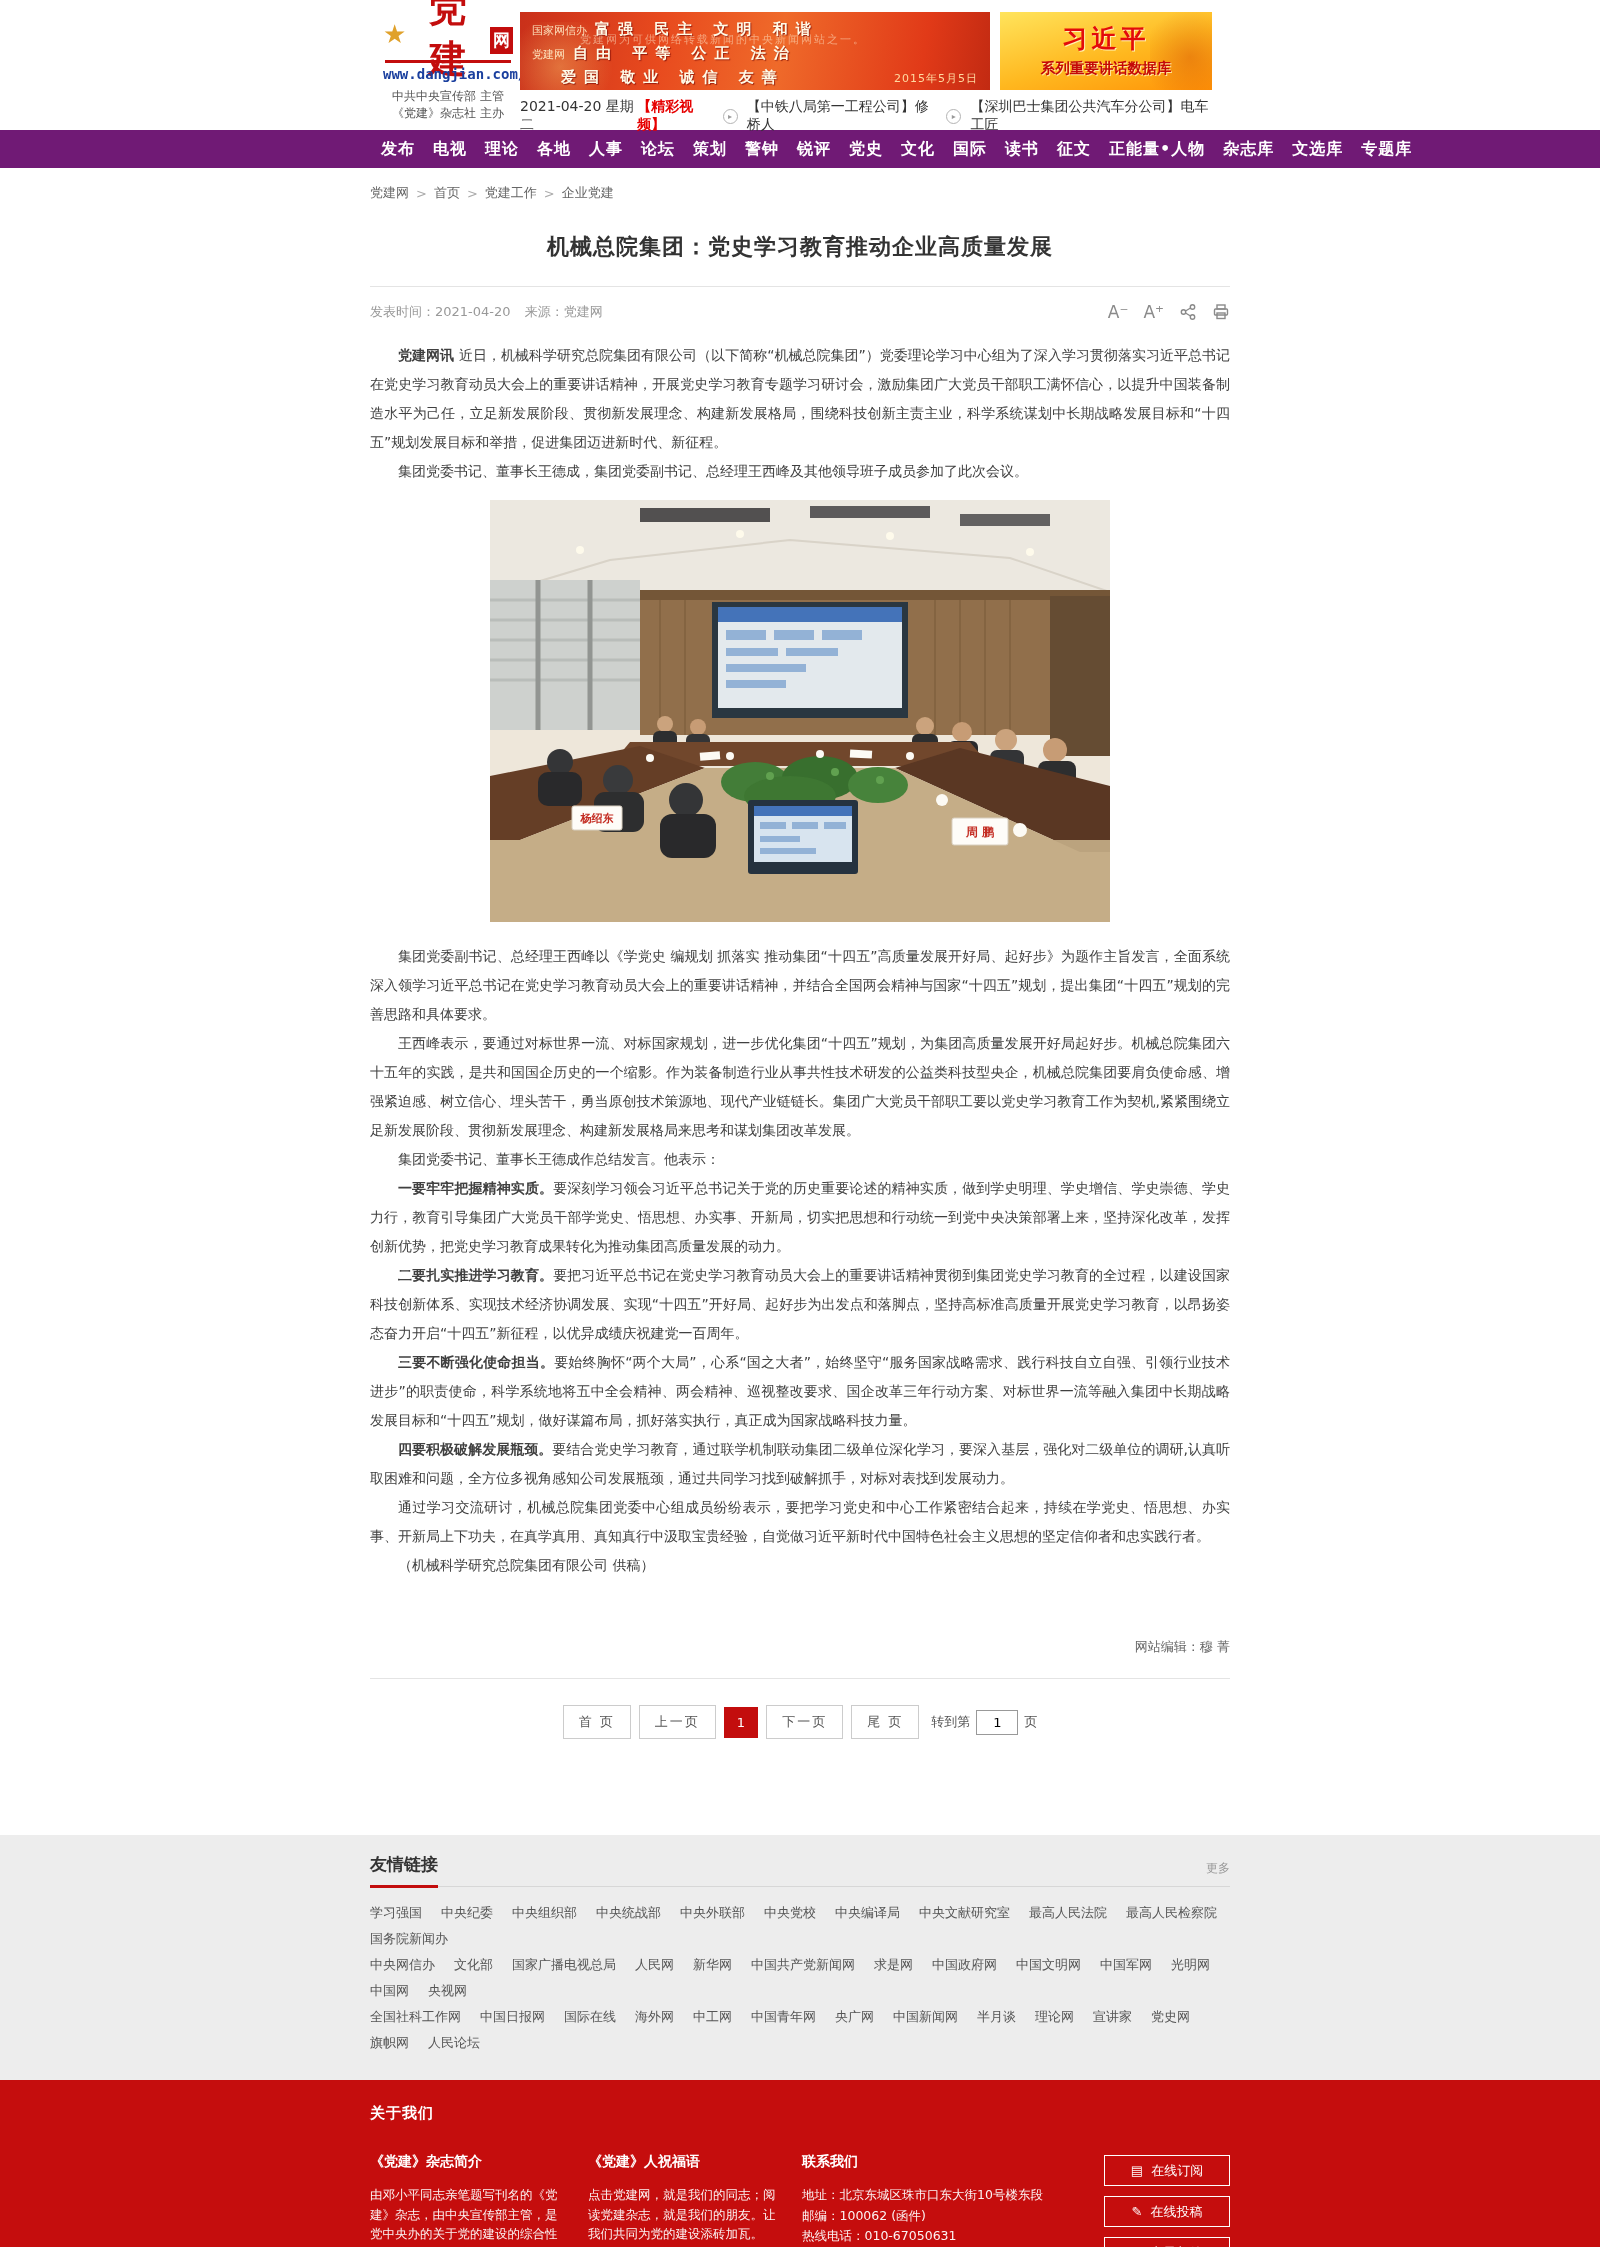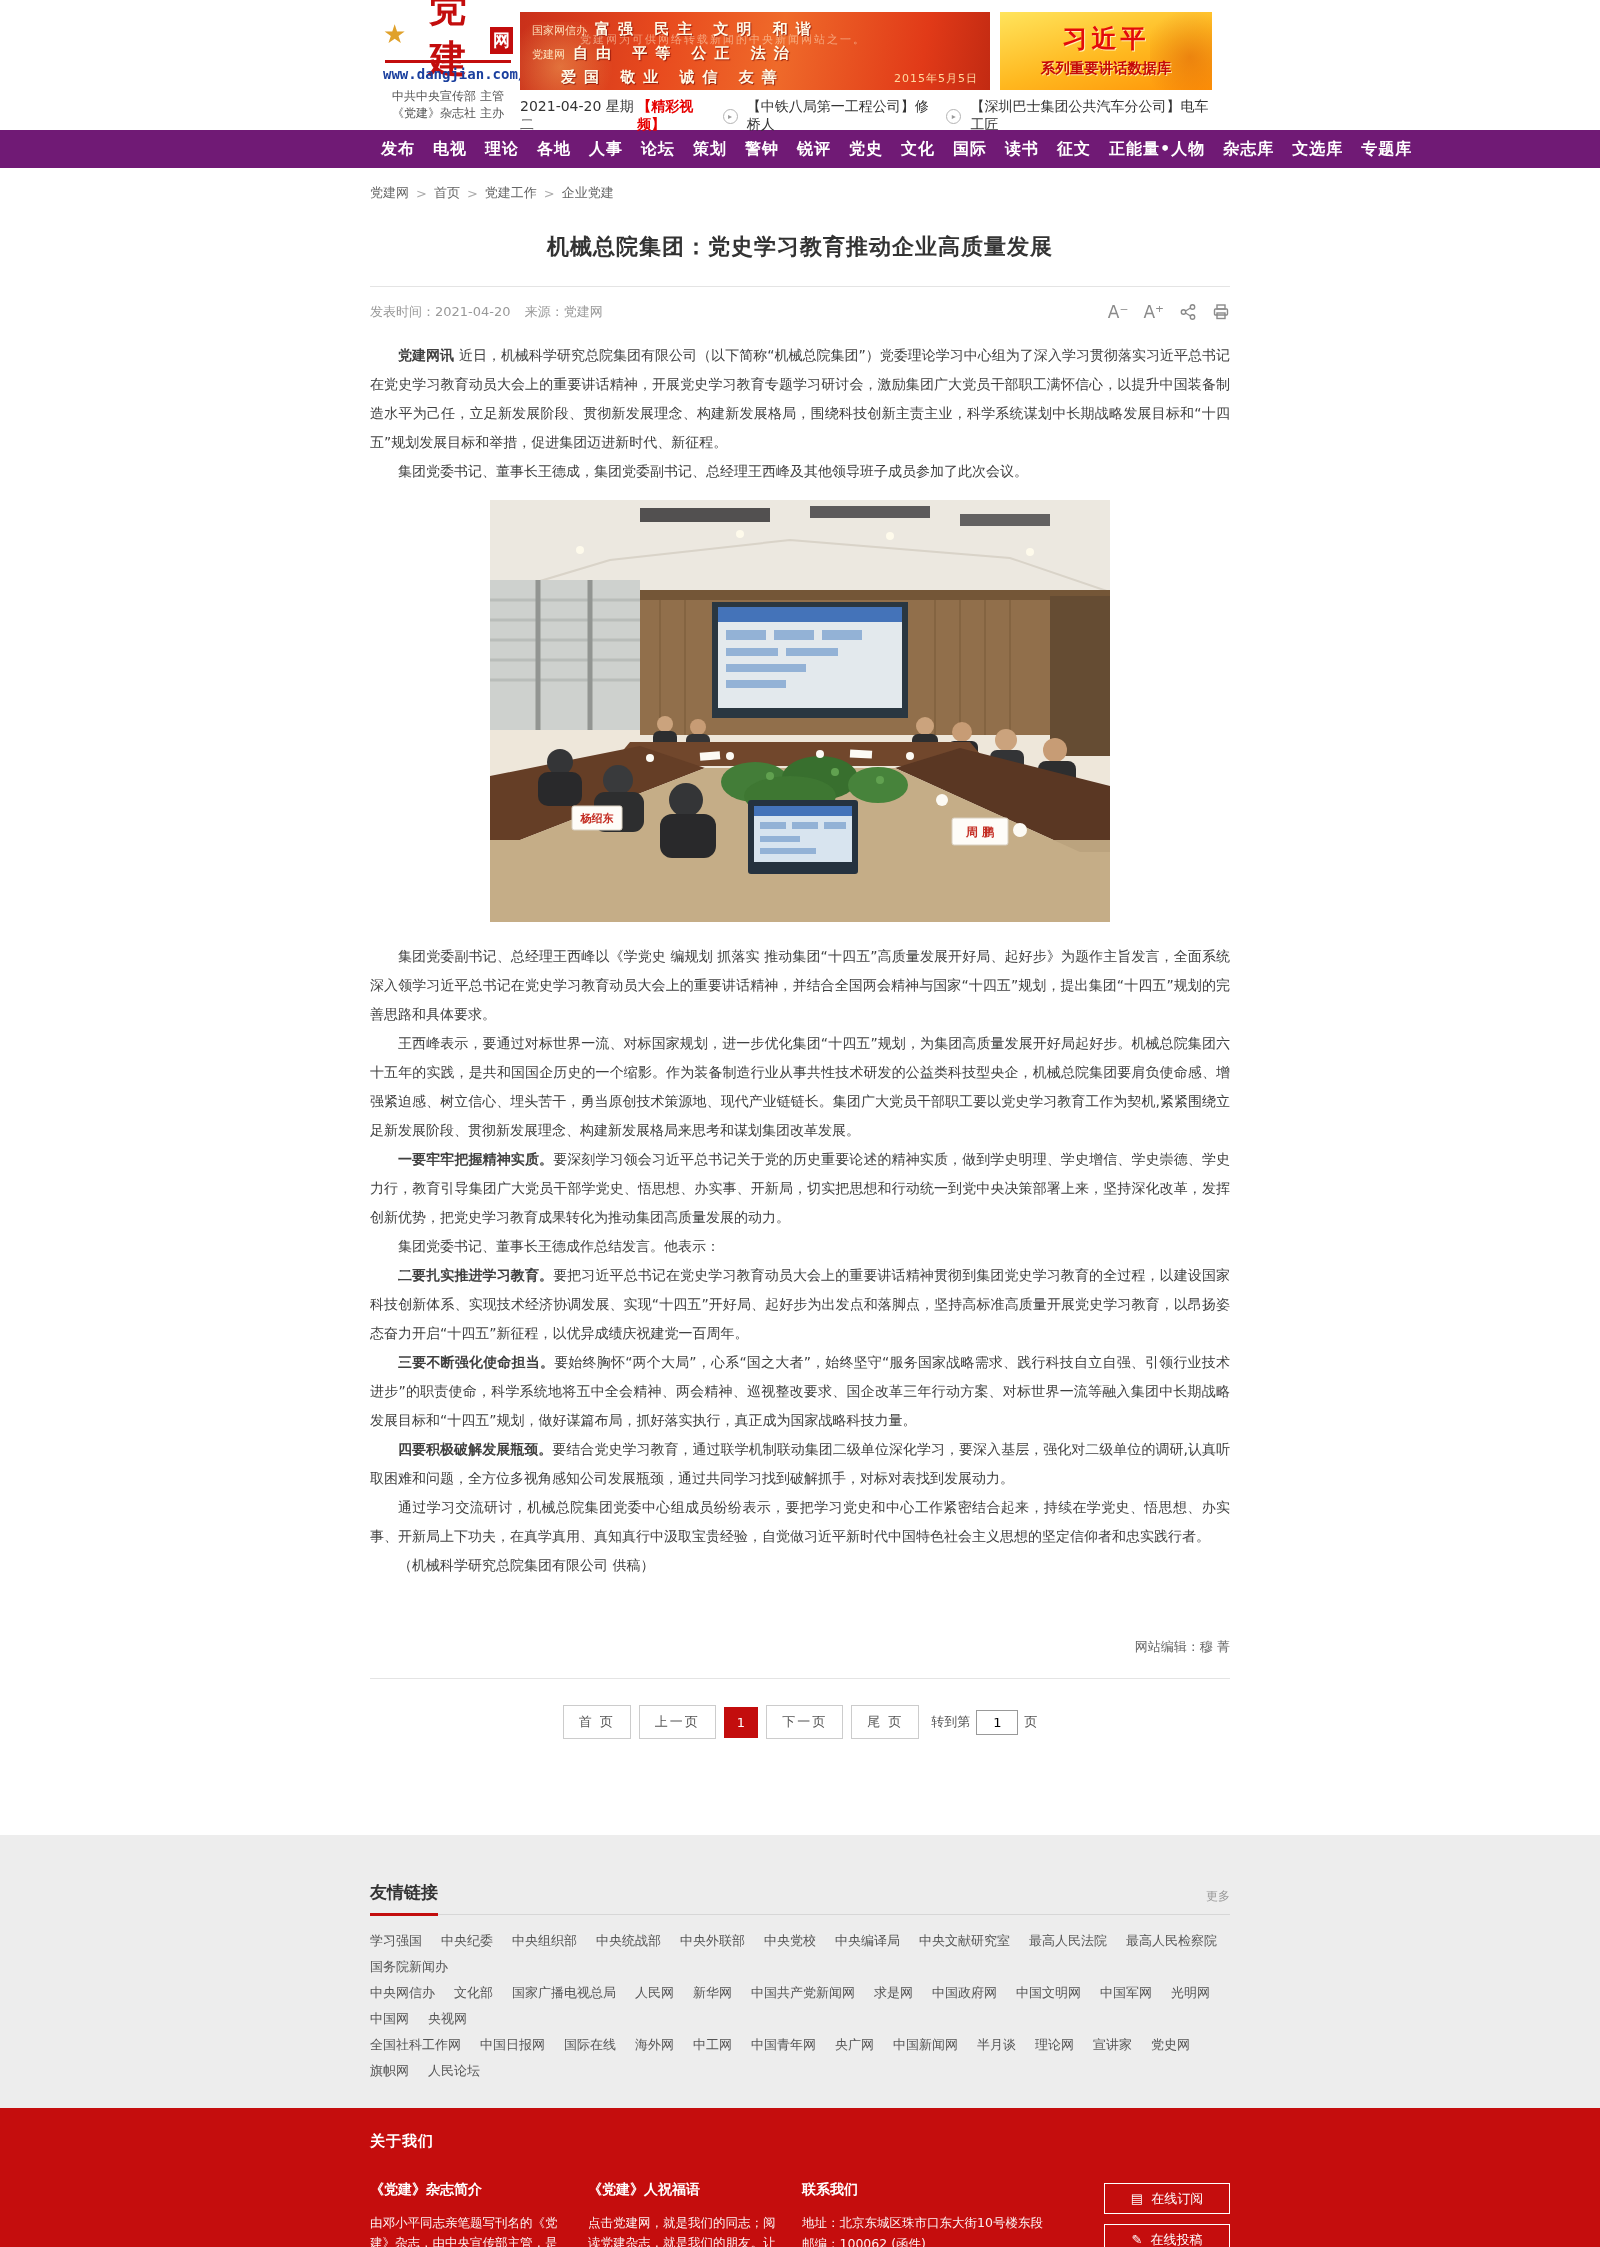--- a/index.html
+++ b/index.html
@@ -71,21 +71,21 @@
 
   .pagination { display: flex; justify-content: center; align-items: center; gap: 8px; font-size: 13px; color: #555; padding-bottom: 96px; }
   .pg-btn { border: 1px solid #ccc; padding: 7px 15px; background: #fff; cursor: pointer; letter-spacing: 2px; }
   .pg-current { background: #c30d0d; color: #fff; border: 1px solid #c30d0d; padding: 7px 12px; cursor: pointer; }
   .goto { display: flex; align-items: center; gap: 6px; margin-left: 4px; }
   .goto-input { width: 42px; height: 25px; border: 1px solid #999; text-align: center; font-size: 13px; font-family: inherit; }
 
   
   .friends { background: #ededed; padding: 18px 0 24px; }
   .friends-inner { width: 860px; margin: 0 auto; }
-  .friends-head { display: flex; align-items: flex-end; border-bottom: 1px solid #d7d7d7; margin-top: 28px; }
+  .friends-head { display: flex; align-items: flex-end; border-bottom: 1px solid #d7d7d7; }
   .friends-title { font-size: 17px; font-weight: bold; color: #333; padding-bottom: 9px; border-bottom: 3px solid #c30d0d; margin-bottom: -2px; }
   .friends-more { margin-left: auto; font-size: 12px; color: #999; cursor: pointer; padding-bottom: 9px; }
   .friends-rows { padding-top: 13px; }
   .friends-row { display: flex; flex-wrap: wrap; column-gap: 19px; font-size: 13px; color: #555; line-height: 26px; }
   .friend-link { cursor: pointer; white-space: nowrap; }
 
   
   .footer { background: #c50d0d; color: #fff; padding: 24px 0 34px; }
   .footer-inner { width: 860px; margin: 0 auto; }
   .about-title { font-size: 15px; font-weight: bold; margin-bottom: 30px; letter-spacing: 1px; }
@@ -344,22 +344,22 @@
           </g>
 
           <rect x="0" y="0" width="620" height="422" fill="#f5c07a" opacity="0.05"></rect>
         </svg>
         </span>
       </div>
 
       <div>
           <p>集团党委副书记、总经理王西峰以《学党史 编规划 抓落实 推动集团“十四五”高质量发展开好局、起好步》为题作主旨发言，全面系统深入领学习近平总书记在党史学习教育动员大会上的重要讲话精神，并结合全国两会精神与国家“十四五”规划，提出集团“十四五”规划的完善思路和具体要求。</p>
           <p>王西峰表示，要通过对标世界一流、对标国家规划，进一步优化集团“十四五”规划，为集团高质量发展开好局起好步。机械总院集团六十五年的实践，是共和国国企历史的一个缩影。作为装备制造行业从事共性技术研发的公益类科技型央企，机械总院集团要肩负使命感、增强紧迫感、树立信心、埋头苦干，勇当原创技术策源地、现代产业链链长。集团广大党员干部职工要以党史学习教育工作为契机,紧紧围绕立足新发展阶段、贯彻新发展理念、构建新发展格局来思考和谋划集团改革发展。</p>
+          <p>集团党委书记、董事长王德成作总结发言。他表示：</p>
           <p><b class="lead">一要牢牢把握精神实质。</b>要深刻学习领会习近平总书记关于党的历史重要论述的精神实质，做到学史明理、学史增信、学史崇德、学史力行，教育引导集团广大党员干部学党史、悟思想、办实事、开新局，切实把思想和行动统一到党中央决策部署上来，坚持深化改革，发挥创新优势，把党史学习教育成果转化为推动集团高质量发展的动力。</p>
-          <p>集团党委书记、董事长王德成作总结发言。他表示：</p>
           <p><b class="lead">二要扎实推进学习教育。</b>要把习近平总书记在党史学习教育动员大会上的重要讲话精神贯彻到集团党史学习教育的全过程，以建设国家科技创新体系、实现技术经济协调发展、实现“十四五”开好局、起好步为出发点和落脚点，坚持高标准高质量开展党史学习教育，以昂扬姿态奋力开启“十四五”新征程，以优异成绩庆祝建党一百周年。</p>
           <p><b class="lead">三要不断强化使命担当。</b>要始终胸怀“两个大局”，心系“国之大者”，始终坚守“服务国家战略需求、践行科技自立自强、引领行业技术进步”的职责使命，科学系统地将五中全会精神、两会精神、巡视整改要求、国企改革三年行动方案、对标世界一流等融入集团中长期战略发展目标和“十四五”规划，做好谋篇布局，抓好落实执行，真正成为国家战略科技力量。</p>
           <p><b class="lead">四要积极破解发展瓶颈。</b>要结合党史学习教育，通过联学机制联动集团二级单位深化学习，要深入基层，强化对二级单位的调研,认真听取困难和问题，全方位多视角感知公司发展瓶颈，通过共同学习找到破解抓手，对标对表找到发展动力。</p>
           <p>通过学习交流研讨，机械总院集团党委中心组成员纷纷表示，要把学习党史和中心工作紧密结合起来，持续在学党史、悟思想、办实事、开新局上下功夫，在真学真用、真知真行中汲取宝贵经验，自觉做习近平新时代中国特色社会主义思想的坚定信仰者和忠实践行者。</p>
           <p>（机械科学研究总院集团有限公司 供稿）</p>
         </div>
     </div>
 
     <div class="editor-line">网站编辑：穆 菁</div>
     <div class="body-divider"></div>

